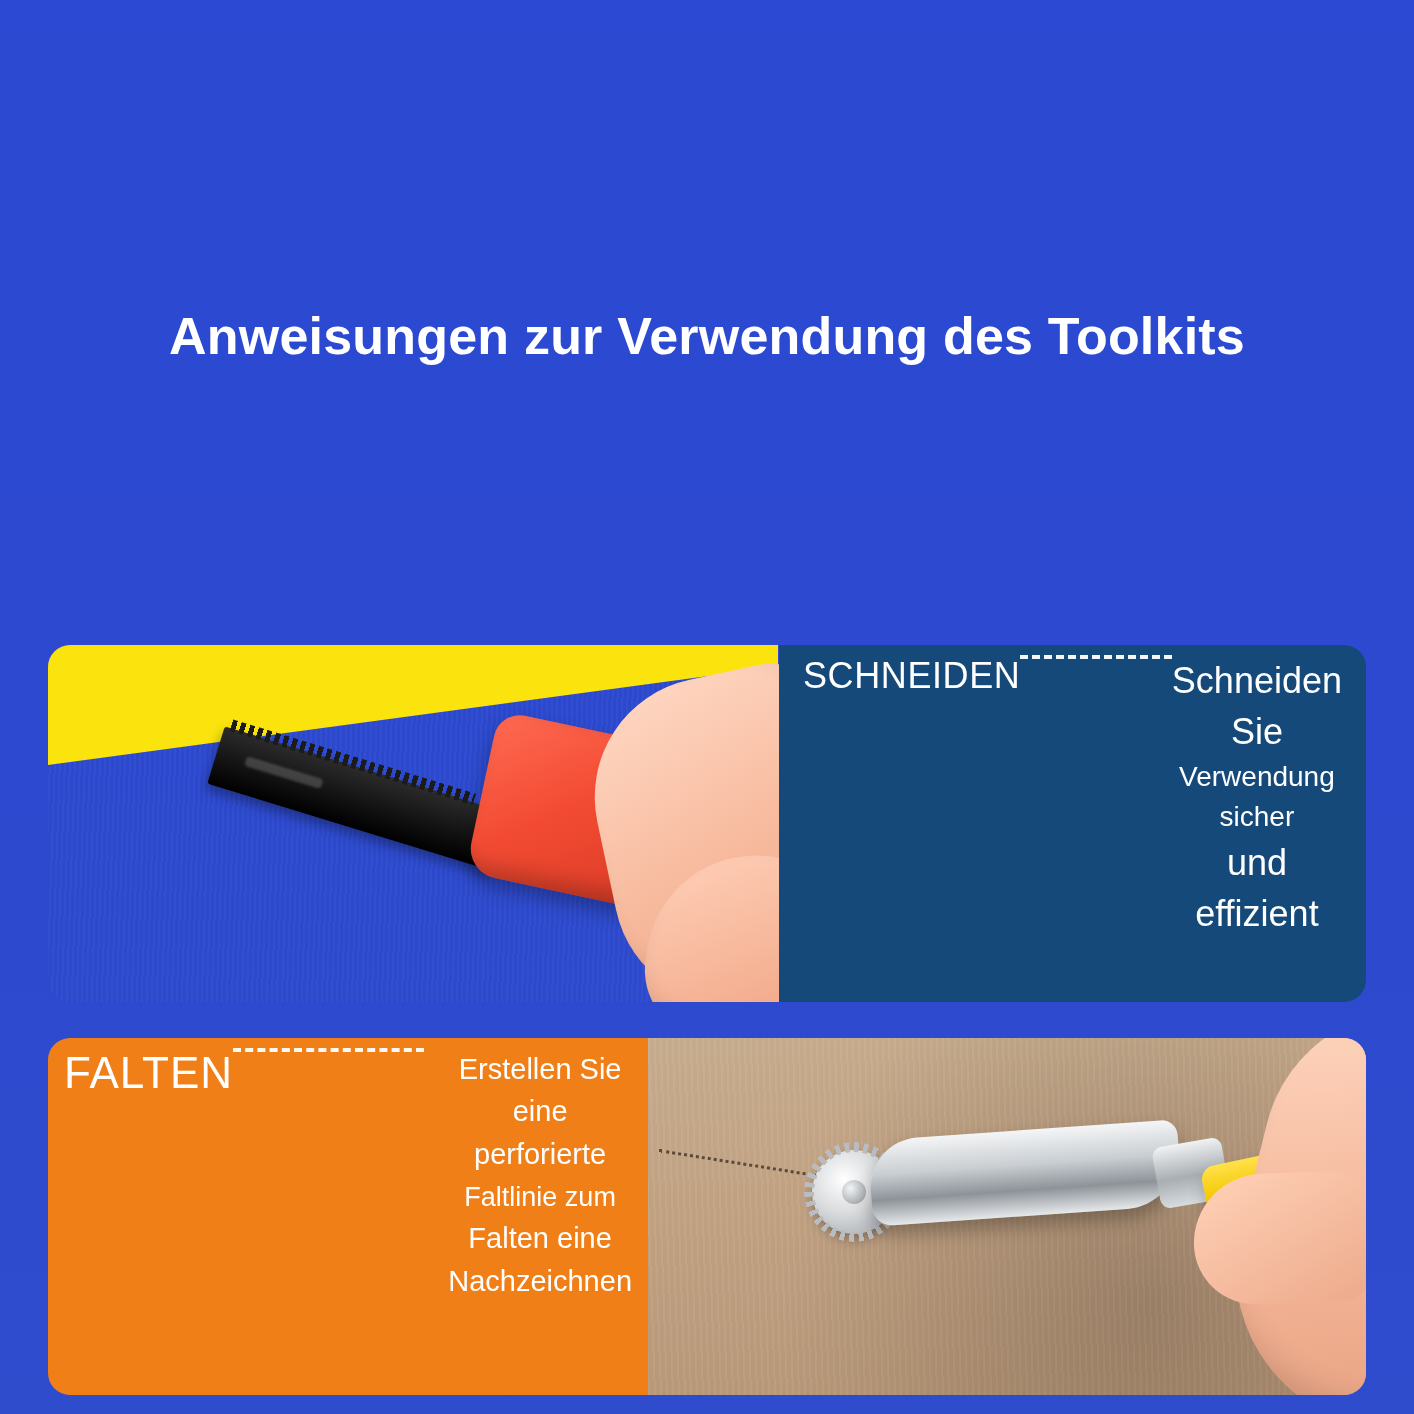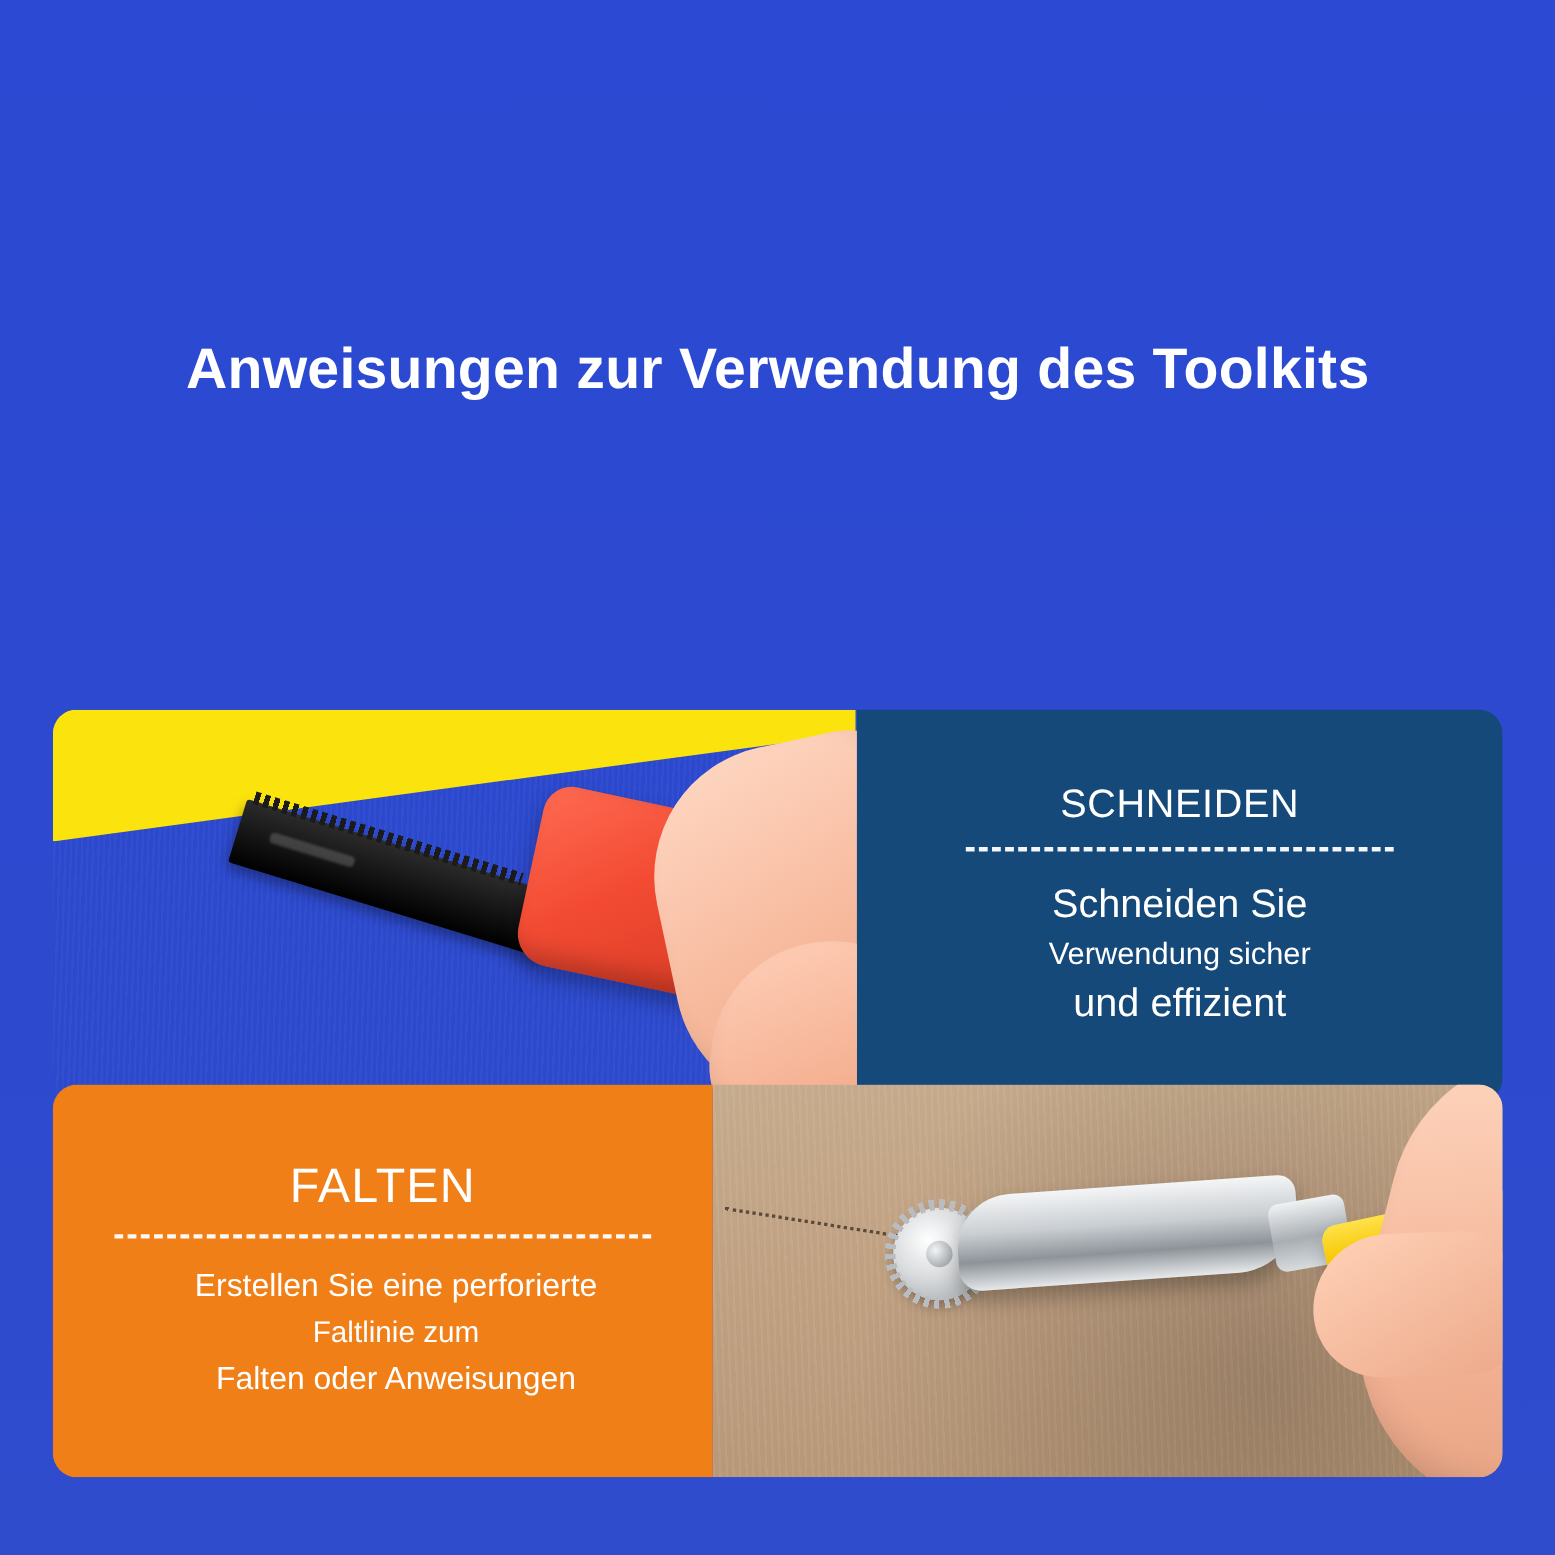--- a/index.html
+++ b/index.html
@@ -50,32 +50,31 @@
   .card {
     position: absolute;
     left: 48px;
     width: 1318px;
     height: 357px;
     border-radius: 22px;
     overflow: hidden;
     display: flex;
   }
   #card-cut { top: 645px; }
-  #card-fold { top: 986px; }
+  #card-fold { top: 1038px; }
 
   .photo {
     position: relative;
     overflow: hidden;
     flex: 0 0 731px;
   }
   .panel {
     flex: 1 1 auto;
     display: flex;
-    flex-direction: column;
-    align-items: center;
+    align-items: flex-start;
     justify-content: center;
     padding: 10px 24px;
     box-sizing: border-box;
   }
   .panel-heading {
     color: #ffffff;
     font-size: 35px;
     font-weight: 400;
     letter-spacing: 0.6px;
     margin: 0 0 18px 0;
@@ -348,21 +347,21 @@
   </div>
 
   <div class="card" id="card-fold">
 
     <div class="panel">
       <h2 class="panel-heading">FALTEN</h2>
       <div class="divider"></div>
       <p class="panel-body">
         <span>Erstellen Sie eine perforierte</span><br>
         <span class="big">Faltlinie zum</span><br>
-        <span>Falten oder Anweisungen</span>
+        <span>Falten eine Nachzeichnen</span>
       </p>
     </div>
 
     <div class="photo">
       <div class="cardboard2"></div>
       <div class="perf-line"></div>
       <div class="wheel"></div>
       <div class="shank"></div>
       <div class="ferrule"></div>
       <div class="yellow-handle"></div>

